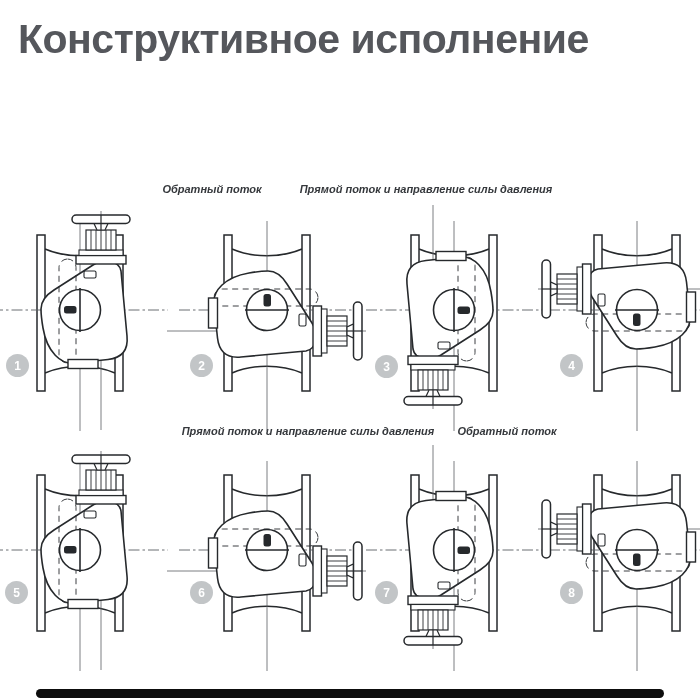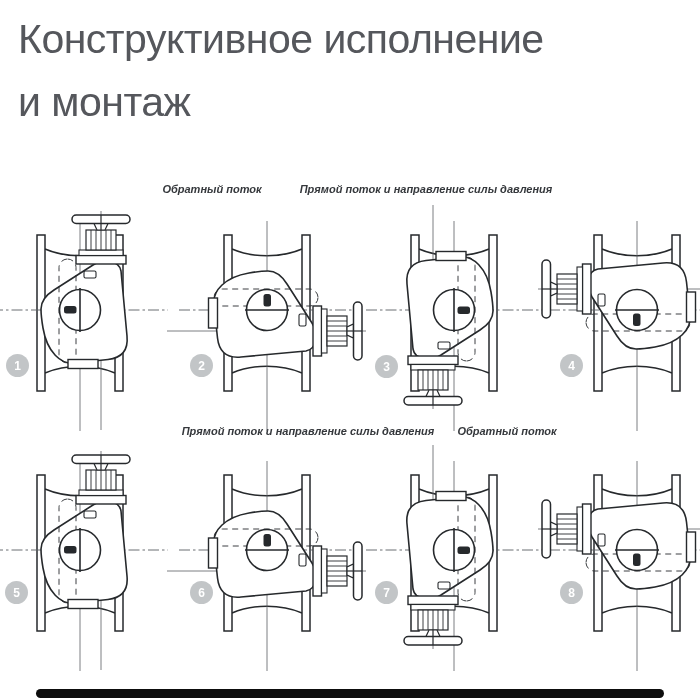--- a/index.html
+++ b/index.html
@@ -5,42 +5,41 @@
   html,body{margin:0;padding:0;}
   body{
     width:700px;height:700px;position:relative;background:#ffffff;
     overflow:hidden;font-family:"Liberation Sans", sans-serif;
   }
   .title{
     position:absolute;left:18px;top:8px;margin:0;
     font-size:41px;line-height:63px;font-weight:400;
     color:#55575c;letter-spacing:-0.5px;
   }
-  .title span{display:block;}
+  .title span{display:block;font-weight:bold;}
   .flow-label{
     position:absolute;transform:translateX(-50%);
     font-size:11px;font-weight:700;color:#35383c;white-space:nowrap;font-style:italic;
   }
   .diagram{position:absolute;width:200px;height:240px;}
   .badge{
     position:absolute;width:23px;height:23px;border-radius:50%;
     display:flex;align-items:center;justify-content:center;
     font-size:12px;font-weight:700;
   }
   .bottom-bar{
     position:absolute;left:36px;top:689px;width:628px;height:9px;
     border-radius:5px;
   }
 </style>
 </head>
 <body style="background: rgb(255, 255, 255);">
 
 <h1 class="title" style="color: rgb(85, 87, 92);">
   <span>Конструктивное исполнение</span>
-  <span>и монтаж</span>
 </h1>
 
 <div class="flow-label" style="left: 212px; top: 183px; color: rgb(53, 56, 60);">Обратный поток</div>
 <div class="flow-label" style="left: 426px; top: 183px; color: rgb(53, 56, 60);">Прямой поток и направление силы давления</div>
 
 <div class="flow-label" style="left: 308px; top: 425px; color: rgb(53, 56, 60);">Прямой поток и направление силы давления</div>
 <div class="flow-label" style="left: 507px; top: 425px; color: rgb(53, 56, 60);">Обратный поток</div>
 
 <div class="diagram" style="left:-20px;top:205px">
   <svg viewBox="0 0 200 240" width="200" height="240" xmlns="http://www.w3.org/2000/svg">

